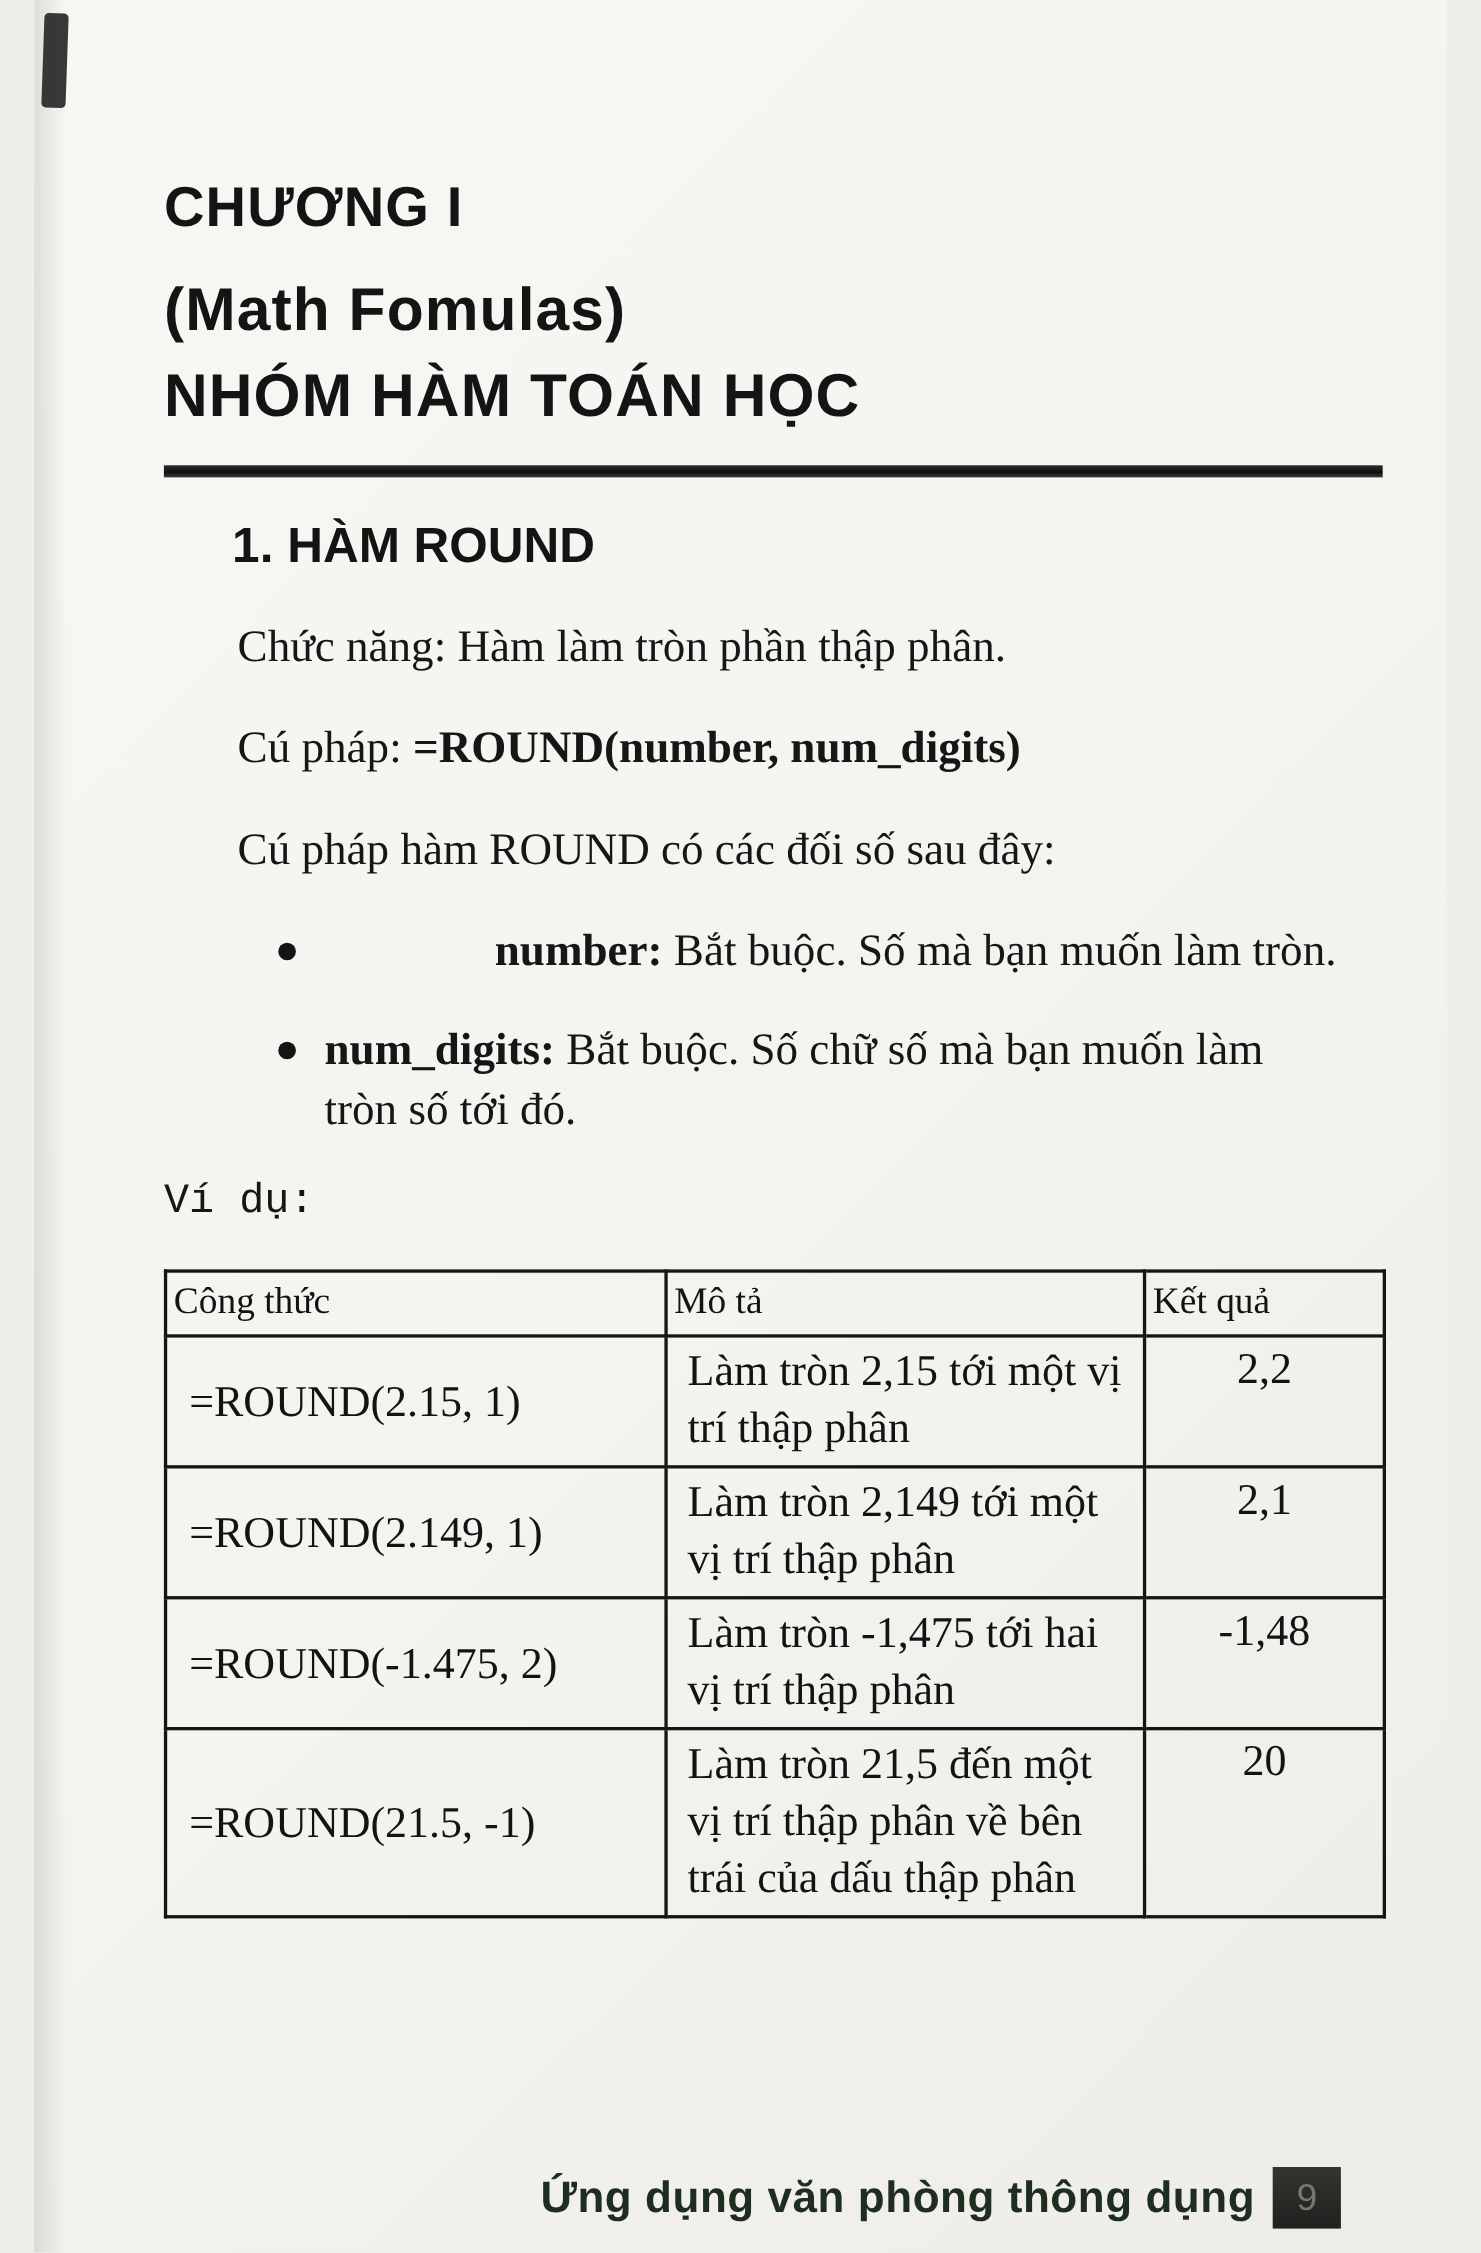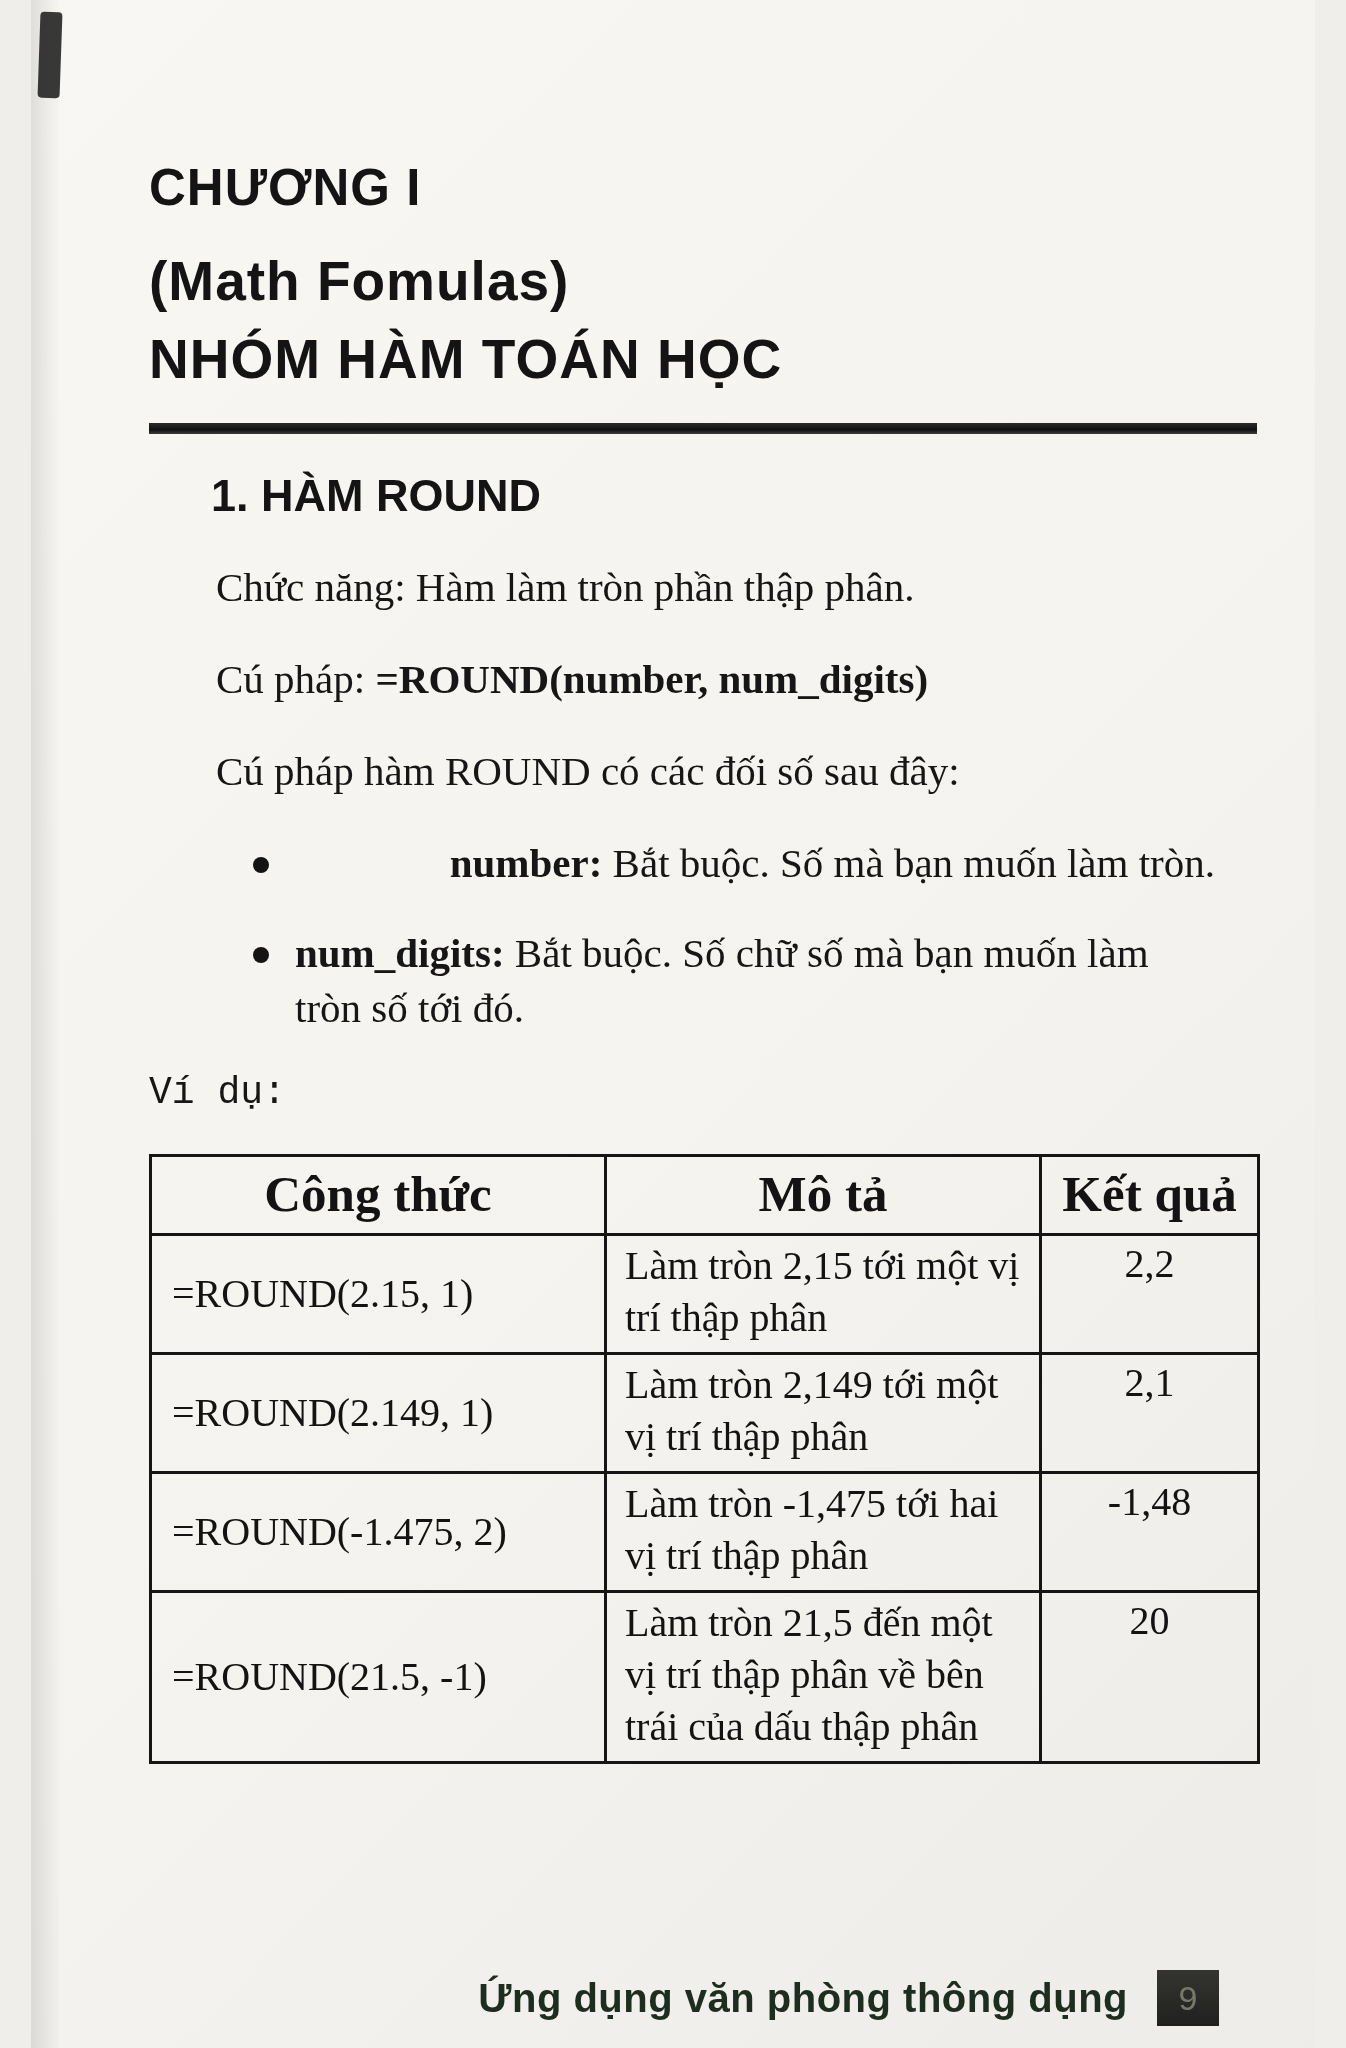--- a/index.html
+++ b/index.html
@@ -106,23 +106,23 @@
     width: 1108px;
     table-layout: fixed;
     font-size: 40px;
     color: #131313;
   }
   table.example-table th,
   table.example-table td {
     border: 3px solid #151515;
   }
   table.example-table th {
-    font-weight: bold;
-    font-size: 51px;
-    text-align: center;
+    font-weight: normal;
+    font-size: 34px;
+    text-align: left;
     padding: 8px 6px 10px 6px;
   }
   table.example-table col.c1 { width: 455px; }
   table.example-table col.c2 { width: 435px; }
   table.example-table col.c3 { width: 218px; }
   td.cell-formula {
     vertical-align: middle;
     padding: 8px 10px 8px 20px;
   }
   td.cell-desc {
@@ -135,21 +135,21 @@
     text-align: center;
     padding: 4px 8px;
   }
 
   .footer {
     position: absolute;
     right: 96px;
     bottom: 22px;
     display: flex;
     align-items: center;
-    gap: 29px;
+    gap: 16px;
   }
   .footer-text {
     font-family: "Liberation Sans", sans-serif;
     font-weight: bold;
     font-size: 40px;
     color: #1d2d1e;
     letter-spacing: 0.5px;
   }
   .page-badge {
     width: 62px;

